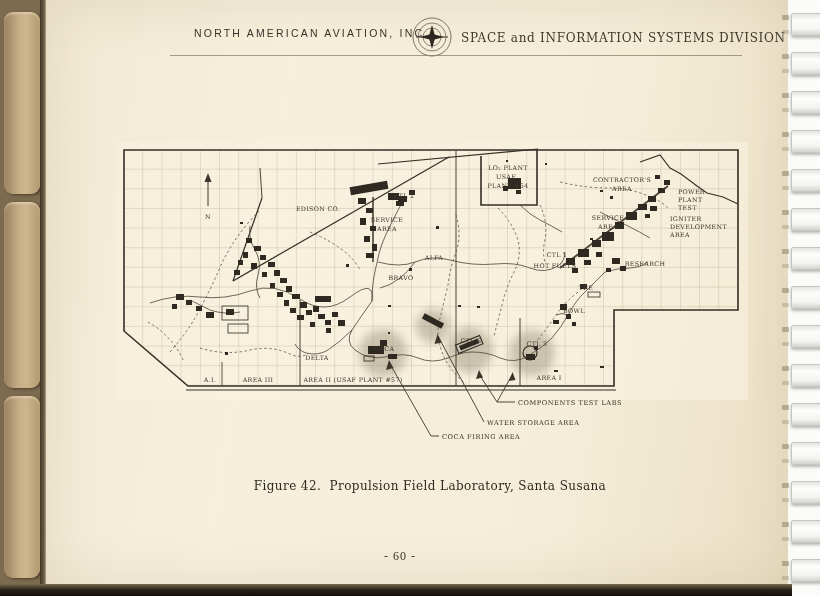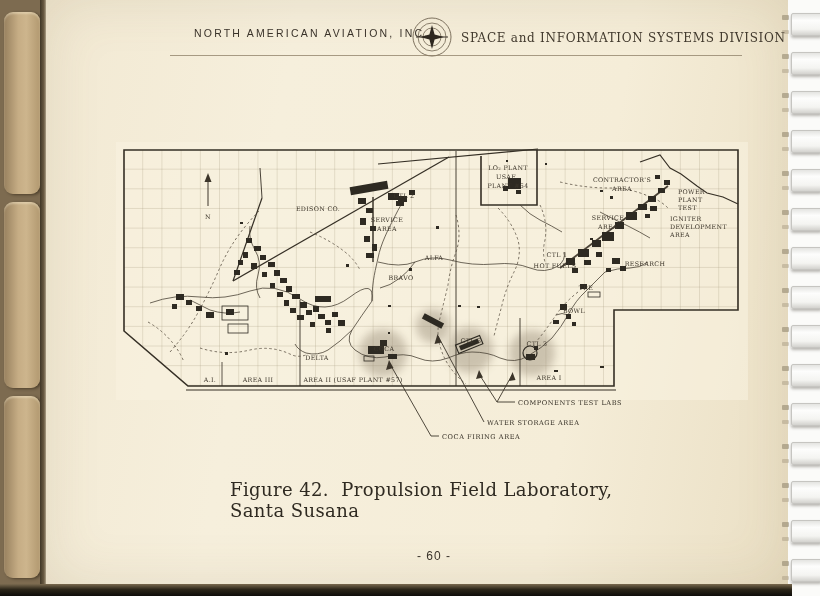--- a/index.html
+++ b/index.html
@@ -35,24 +35,24 @@
   
   .company{position:absolute;left:194px;top:27px;font-size:10.5px;letter-spacing:2.2px;
        color:#3a332a;white-space:nowrap;font-family:Liberation Sans, sans-serif;}
   .division{position:absolute;left:461px;top:31px;font-size:12px;letter-spacing:.7px;
        color:#40382c;white-space:nowrap;font-family:"DejaVu Serif",serif;}
   .header-rule{position:absolute;left:170px;top:55px;width:572px;height:1px;
        background:#8c7e66;opacity:.75;}
   .logo{position:absolute;left:408px;top:13px;}
 
   
-  .caption{position:absolute;left:230px;top:479px;width:400px;text-align:left;
-       font-family:"DejaVu Serif",serif;font-size:18px;letter-spacing:.4px;color:#2f2a21;}
-  .pageno{position:absolute;left:384px;top:549px;width:100px;text-align:center;
-       font-family:Liberation Sans, sans-serif;font-size:12px;letter-spacing:1px;color:#3a332a;}
+  .caption{position:absolute;left:230px;top:479px;width:400px;text-align:center;
+       font-family:"DejaVu Serif",serif;font-size:12px;letter-spacing:.4px;color:#2f2a21;}
+  .pageno{position:absolute;left:384px;top:549px;width:100px;
+       font-family:Liberation Serif, serif;font-size:12px;letter-spacing:1px;color:#3a332a;}
 
   
   .map-svg{position:absolute;left:0;top:0;}
   .lbl{font-family:"DejaVu Serif",serif;font-size:6.3px;fill:#3c352a;letter-spacing:.35px;}
   .lbl-co{font-family:"DejaVu Serif",serif;font-size:6.6px;fill:#342e24;letter-spacing:.55px;}
 </style>
 </head>
 <body>
 
 <div class="left-stack">

